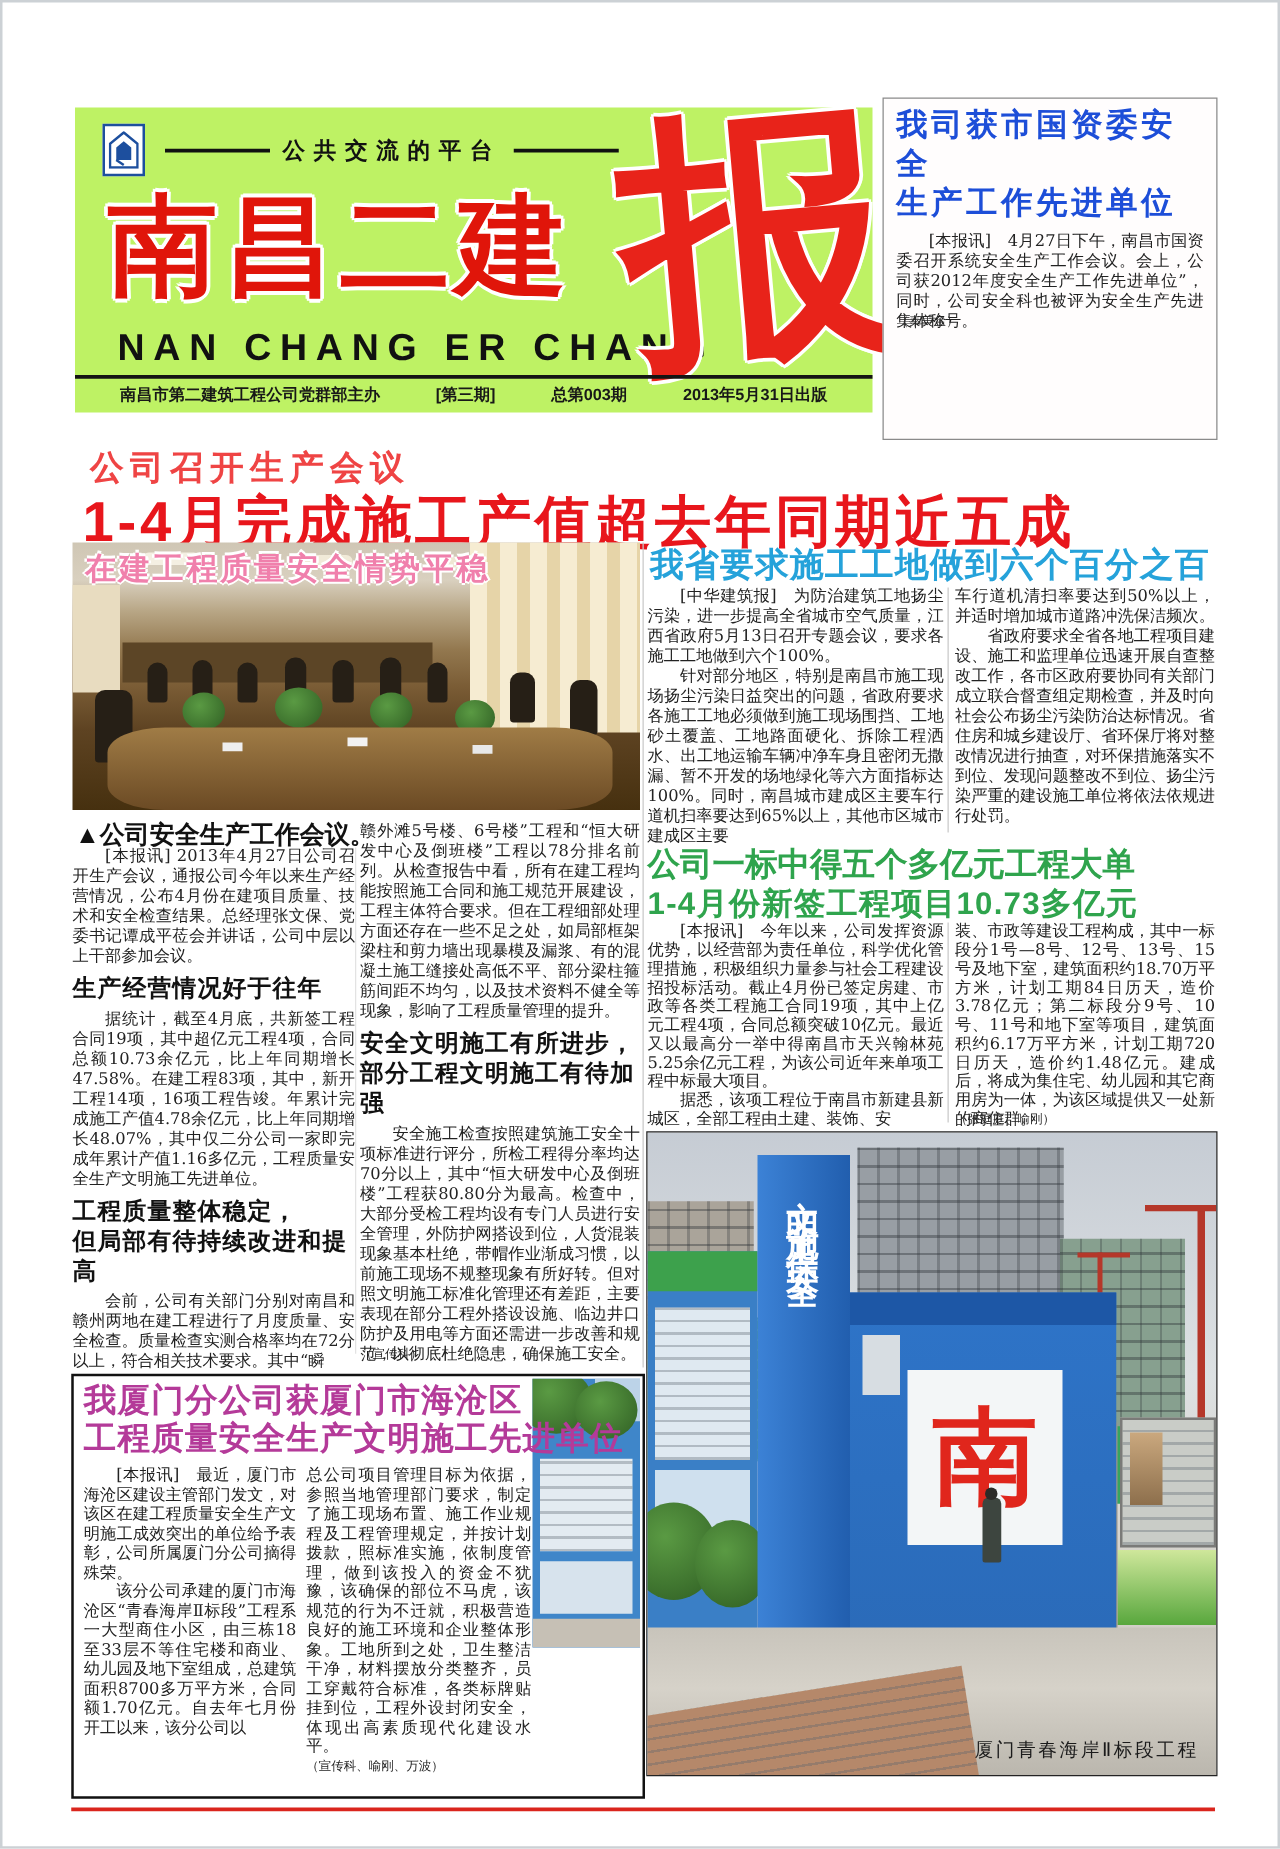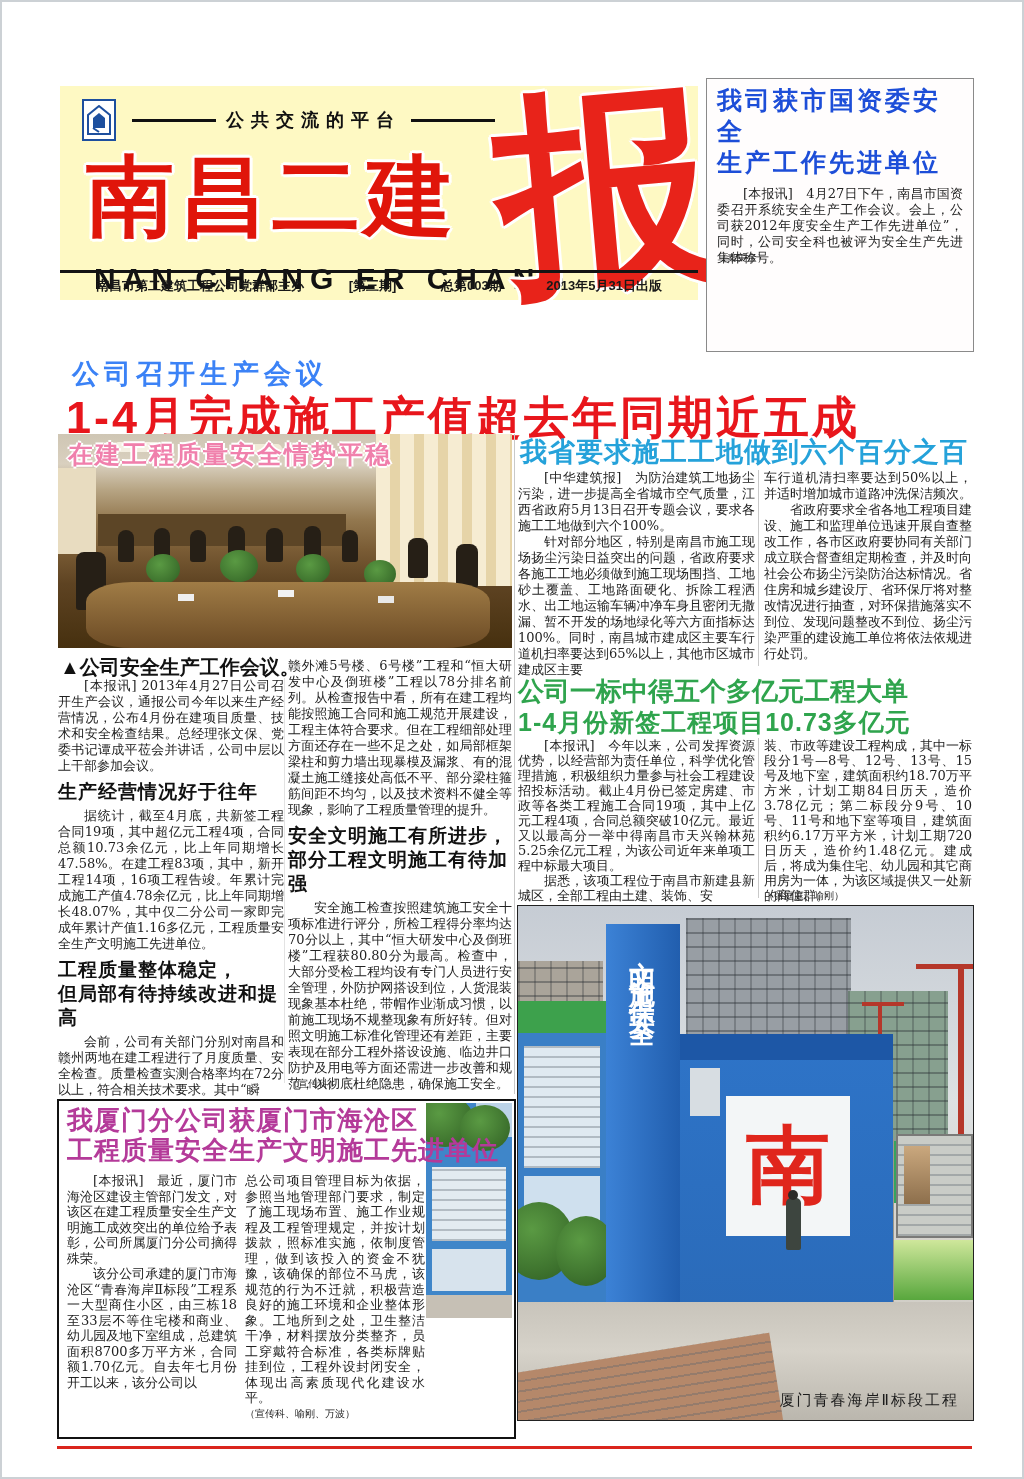--- a/index.html
+++ b/index.html
@@ -1,21 +1,21 @@
 <!DOCTYPE html>
 <html><head>
 <meta charset="utf-8">
 <style>
   html,body{margin:0;padding:0;background:#e9e9e9;}
   .page{position:relative;width:1024px;height:1479px;background:#fff;margin:0 auto;
         border:2px solid #ccd1d5;box-sizing:border-box;overflow:hidden;
         font-family:"DejaVu Serif",serif;color:#1c1c1c;}
   .abs{position:absolute;}
   
-  .mast{position:absolute;left:58px;top:84px;width:638px;height:214px;background:#fef9c3;}
+  .mast{position:absolute;left:58px;top:84px;width:638px;height:244px;background:#bef264;}
   .logo{position:absolute;left:22px;top:13px;width:34px;height:42px;background:#fff;
         border:2px solid #1d4f9e;box-sizing:border-box;display:flex;align-items:center;justify-content:center;}
   .slogan{position:absolute;left:72px;top:22px;display:flex;align-items:center;gap:10px;
           font-family:"Liberation Sans",sans-serif;font-weight:bold;font-size:18px;letter-spacing:7px;color:#111;}
   .slogan .line{width:84px;height:3px;background:#111;}
   .mast-title{position:absolute;left:26px;top:52px;font-family:"Liberation Sans",sans-serif;
         font-weight:900;font-size:88px;letter-spacing:5px;color:#e0150a;white-space:nowrap;
         text-shadow:-3px 0 0 #fff,3px 0 0 #fff,0 -3px 0 #fff,0 3px 0 #fff,-2px -2px 0 #fff,2px 2px 0 #fff,2px -2px 0 #fff,-2px 2px 0 #fff;}
   .mast-en{position:absolute;left:34px;top:176px;font-family:"Liberation Sans",sans-serif;
         font-weight:bold;font-size:30px;letter-spacing:7px;color:#111;white-space:nowrap;}
@@ -28,21 +28,21 @@
   
   .award{position:absolute;left:704px;top:76px;width:268px;height:274px;border:1px solid #8a8a8a;
          box-sizing:border-box;padding:6px 10px 4px 10px;background:#fffdfd;}
   .award-t{font-family:"Liberation Sans",sans-serif;font-weight:bold;font-size:25px;letter-spacing:3px;
            color:#1d4ed8;line-height:31px;}
   .bodytxt{font-size:13px;line-height:16px;text-align:justify;color:#222;margin:0;}
   .indent{text-indent:2em;}
   .byline{text-align:left;margin-top:-16px;line-height:16px;font-size:10px;}
   
   .kicker{position:absolute;left:70px;top:354px;font-family:"Liberation Sans",sans-serif;font-weight:bold;
-          font-size:27px;letter-spacing:5px;color:#3b82f6;}
+          font-size:27px;letter-spacing:5px;color:#ef4444;}
   .headline{position:absolute;left:64px;top:386px;font-family:"Liberation Sans",sans-serif;font-weight:900;
           font-size:45px;letter-spacing:3px;color:#e8161c;white-space:nowrap;}
   
   .mphoto{position:absolute;left:56px;top:432px;width:454px;height:214px;overflow:hidden;
      background:linear-gradient(180deg,#cfc6b4 0%,#d9d0bf 14%,#b7a584 26%,#93784f 40%,#7a5c35 54%,#5e4322 70%,#46300f 100%);}
   .overlay-title{position:absolute;left:10px;top:4px;font-family:"Liberation Sans",sans-serif;font-weight:bold;
      font-size:25px;letter-spacing:2px;color:#f080ac;
      text-shadow:-2px 0 0 #fff,2px 0 0 #fff,0 -2px 0 #fff,0 2px 0 #fff;}
   .photo-cap{position:absolute;left:58px;top:652px;font-family:"Liberation Sans",sans-serif;
      font-weight:bold;font-size:20px;color:#111;}

